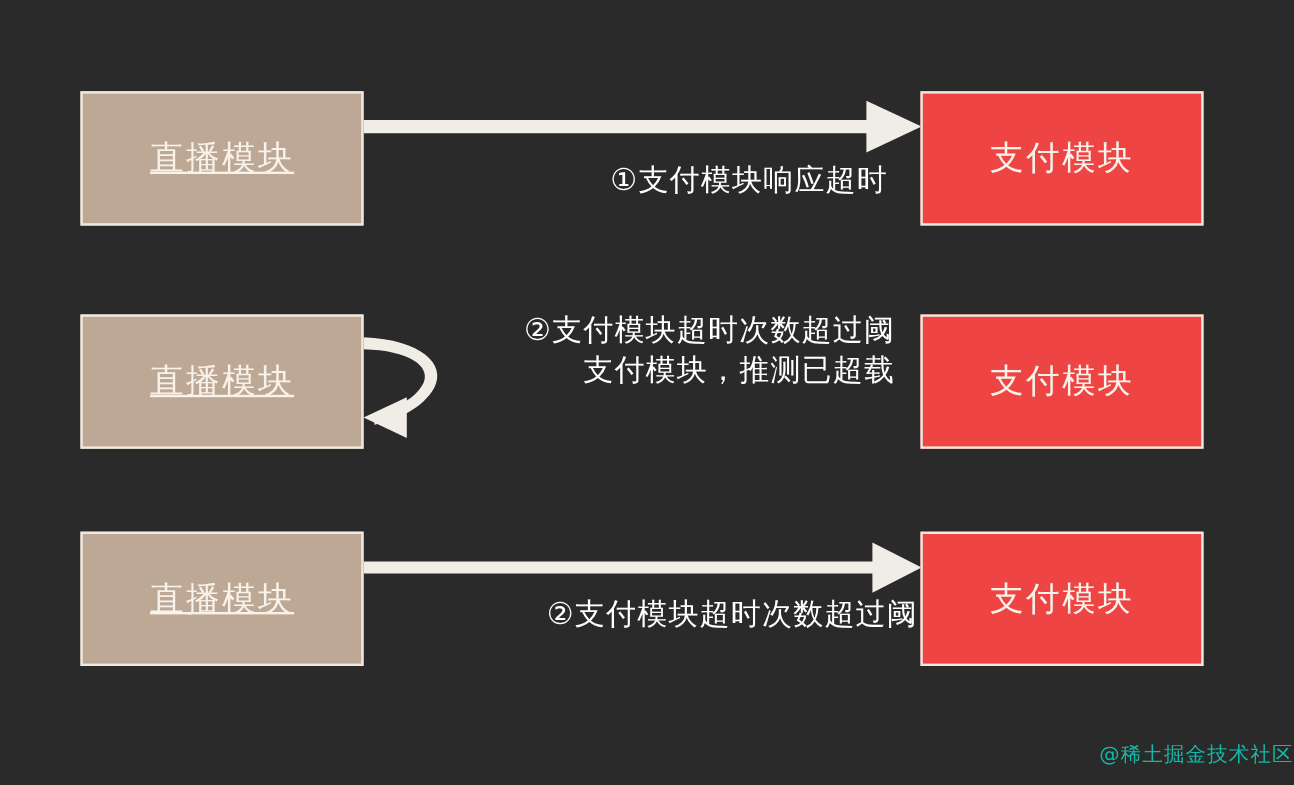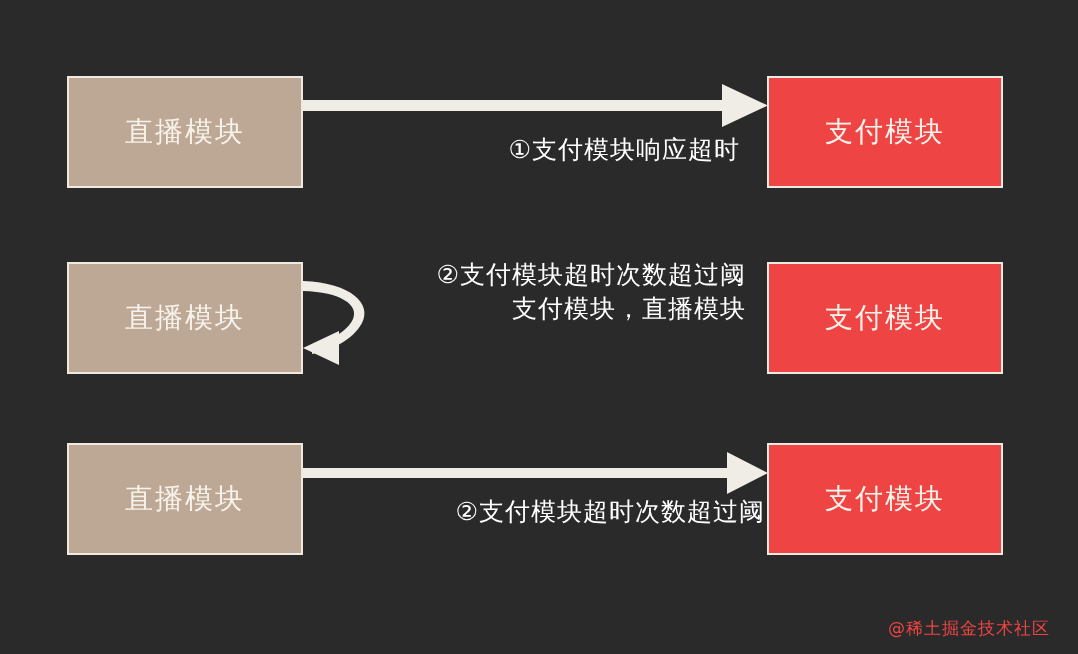--- a/index.html
+++ b/index.html
@@ -23,21 +23,21 @@
     display: flex;
     align-items: center;
     justify-content: center;
     border: 2px solid #efe9e0;
     color: #f7f2ea;
     font-size: 28px;
     letter-spacing: 2px;
     line-height: 1;
     user-select: none;
   }
-  .node.left  { background: #bda795; }
+  .node.left  { background: #bda795; text-decoration: underline; }
   .node.right { background: #ef4444; }
 
   .row1-left  { left: 67px;  top: 76px;  width: 236px; height: 112px; }
   .row1-right { left: 767px; top: 76px;  width: 236px; height: 112px; }
   .row2-left  { left: 67px;  top: 262px; width: 236px; height: 112px; }
   .row2-right { left: 767px; top: 262px; width: 236px; height: 112px; }
   .row3-left  { left: 67px;  top: 443px; width: 236px; height: 112px; }
   .row3-right { left: 767px; top: 443px; width: 236px; height: 112px; }
 
   .arrow-layer {
@@ -57,23 +57,23 @@
     line-height: 1.36;
     letter-spacing: 1px;
     user-select: none;
   }
   .label-1 { left: 330px; top: 133px; width: 410px; }
   .label-2 { left: 376px; top: 258px; width: 370px; }
   .label-3 { left: 355px; top: 495px; width: 410px; }
 
   .watermark {
     position: absolute;
-    right: 28px;
+    right: 0;
     bottom: 14px;
-    color: #ef4444;
+    color: #14b8a6;
     font-size: 17px;
     letter-spacing: 1px;
     user-select: none;
     margin-top: 36px;
   }
 </style>
 </head>
 <body>
 
 <div id="canvas">
@@ -131,21 +131,21 @@
   </div>
 
   <div class="node left row2-left">
     <span>直播模块</span>
   </div>
   <div class="node right row2-right">
     <span>支付模块</span>
   </div>
   <div class="edge-label label-2">
     <div>②支付模块超时次数超过阈</div>
-    <div>支付模块，直播模块</div>
+    <div>支付模块，推测已超载</div>
   </div>
 
   <div class="node left row3-left">
     <span>直播模块</span>
   </div>
   <div class="node right row3-right">
     <span>支付模块</span>
   </div>
   <div class="edge-label label-3">
     <div>②支付模块超时次数超过阈</div>

